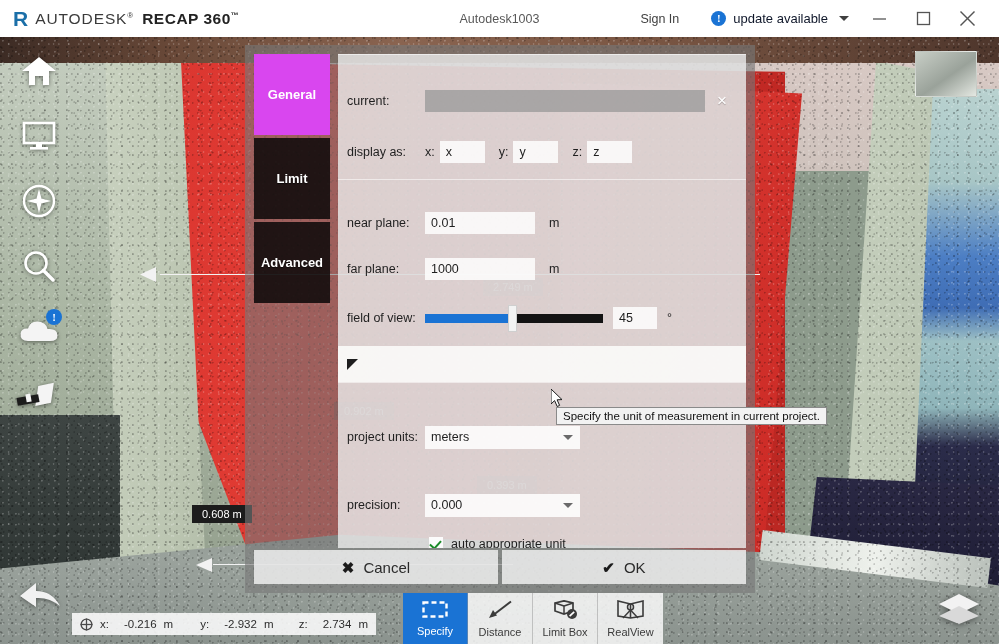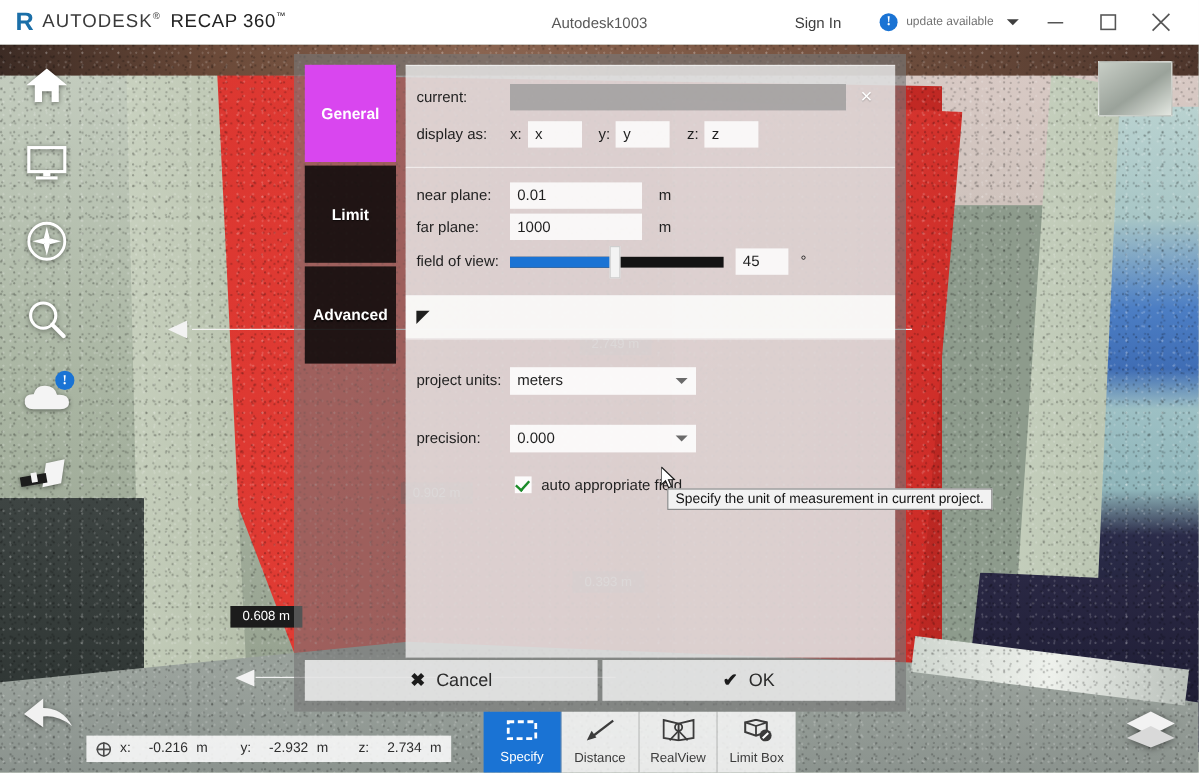--- a/index.html
+++ b/index.html
@@ -22,38 +22,38 @@
     font-size: 21px; font-weight: bold; color: #1b6fa8;
     font-family: "Liberation Sans", sans-serif; line-height: 1;
     letter-spacing: -1px;
   }
   .brand-autodesk {
     font-size: 15.5px; color: #3a3a3a; letter-spacing: 0.9px;
     font-weight: 400;
   }
   .brand-sup { font-size: 8px; vertical-align: super; }
   .brand-recap {
-    font-size: 15.5px; color: #222; letter-spacing: 0.5px; font-weight: normal;
+    font-size: 15.5px; color: #222; letter-spacing: 0.5px; font-weight: bold;
   }
   .tb-center {
     position: absolute; left: 0; right: 0; text-align: center;
     font-size: 12.5px; color: #595959;
   }
   .tb-right {
     margin-left: auto; display: flex; align-items: center;
     gap: 0px; padding-right: 10px; z-index: 5;
   }
   .signin { font-size: 12.5px; color: #3f3f3f; padding: 4px 14px; cursor: default; }
   .update-wrap { display: flex; align-items: center; gap: 7px; padding: 4px 8px 4px 18px; }
   .badge-i {
     width: 15px; height: 15px; border-radius: 50%; background: #1a73d4;
     color: #fff; font-size: 11px; font-weight: bold; line-height: 15px;
     text-align: center; font-family: "Liberation Serif", serif;
   }
-  .update-txt { font-size: 10px; color: #737373; }
+  .update-txt { font-size: 13px; color: #0f172a; }
   .caret-dn {
     width: 0; height: 0; border-left: 5px solid transparent;
     border-right: 5px solid transparent; border-top: 5px solid #3f3f3f;
     margin-left: 4px;
   }
   .wbtn {
     width: 44px; height: 36px; display: flex; align-items: center;
     justify-content: center; color: #555;
   }
   .wbtn svg { display: block; }
@@ -235,21 +235,21 @@
     font-size: 13px; font-weight: bold; color: #232323;
   }
   .tri {
     margin-left: 9px; width: 0; height: 0;
     border-left: 11px solid #1e1e1e; border-bottom: 11px solid transparent;
     position: relative; z-index: 2;
   }
   .sec-sep { height: 1px; background: rgba(255,255,255,.55); }
   .sec-body { padding: 10px 14px 12px 9px; }
 
-  .row { display: flex; align-items: center; height: 31px; }
+  .row { display: flex; align-items: center; height: 31px; margin-top: 20px; }
   .lbl { font-size: 12.5px; color: #1f1f1f; }
   .lbl-w { width: 78px; }
   .inp {
     background: rgba(255,255,255,.82); border: none; height: 22px;
     font-size: 12.5px; color: #1f1f1f; padding: 0 6px; outline: none;
     font-family: "Liberation Sans", sans-serif;
   }
   .inp.readonly { background: rgba(150,150,150,.72); }
   .x-close {
     margin-left: 8px; width: 18px; text-align: center;
@@ -469,42 +469,42 @@
         <span>
           <svg width="25" height="19" viewBox="0 0 25 19">
             <line x1="23" y1="1.5" x2="4" y2="16" stroke="#3b3b3b" stroke-width="1.9"></line>
             <polygon points="1,18 9,15.5 5,10" fill="#3b3b3b"></polygon>
           </svg>
         </span>
         <span class="tool-label">Distance</span>
       </div>
       <div class="tool">
         <span>
-          <svg width="27" height="19" viewBox="0 0 27 19">
-            <path d="M13.5 4 L1 1 L1 16 L13.5 18 L26 16 L26 1 Z" fill="none" stroke="#3b3b3b" stroke-width="1.6"></path>
-            <line x1="13.5" y1="4" x2="13.5" y2="18" stroke="#3b3b3b" stroke-width="1.6"></line>
-            <circle cx="13.5" cy="7" r="3" fill="none" stroke="#3b3b3b" stroke-width="1.5"></circle>
-            <line x1="6" y1="18" x2="13.5" y2="10" stroke="#3b3b3b" stroke-width="1.4"></line>
-            <line x1="21" y1="18" x2="13.5" y2="10" stroke="#3b3b3b" stroke-width="1.4"></line>
-          </svg>
-        </span>
-        <span class="tool-label">RealView</span>
-      </div>
-      <div class="tool">
-        <span>
           <svg width="26" height="19" viewBox="0 0 26 19">
             <path d="M3 3 L12 0.8 L21 3 L21 11 L12 14 L3 11 Z" fill="none" stroke="#3b3b3b" stroke-width="1.7"></path>
             <line x1="3" y1="3" x2="12" y2="6" stroke="#3b3b3b" stroke-width="1.5"></line>
             <line x1="12" y1="6" x2="21" y2="3" stroke="#3b3b3b" stroke-width="1.5"></line>
             <line x1="12" y1="6" x2="12" y2="14" stroke="#3b3b3b" stroke-width="1.5"></line>
             <circle cx="20" cy="14" r="5" fill="#3b3b3b"></circle>
             <line x1="17.6" y1="16.2" x2="22.2" y2="11.8" stroke="#ffffff" stroke-width="1.7"></line>
           </svg>
         </span>
         <span class="tool-label">Limit Box</span>
+      </div>
+      <div class="tool">
+        <span>
+          <svg width="27" height="19" viewBox="0 0 27 19">
+            <path d="M13.5 4 L1 1 L1 16 L13.5 18 L26 16 L26 1 Z" fill="none" stroke="#3b3b3b" stroke-width="1.6"></path>
+            <line x1="13.5" y1="4" x2="13.5" y2="18" stroke="#3b3b3b" stroke-width="1.6"></line>
+            <circle cx="13.5" cy="7" r="3" fill="none" stroke="#3b3b3b" stroke-width="1.5"></circle>
+            <line x1="6" y1="18" x2="13.5" y2="10" stroke="#3b3b3b" stroke-width="1.4"></line>
+            <line x1="21" y1="18" x2="13.5" y2="10" stroke="#3b3b3b" stroke-width="1.4"></line>
+          </svg>
+        </span>
+        <span class="tool-label">RealView</span>
       </div>
     </div>
   </div>
 
   <div class="titlebar">
     <div class="brand">
       <span class="brand-r">R</span>
       <span class="brand-autodesk"><span>AUTODESK</span><span class="brand-sup">®</span></span>
       <span class="brand-recap"><span>RECAP 360</span><span class="brand-sup">™</span></span>
     </div>
@@ -614,21 +614,21 @@
         </div>
         <div class="row" style="height:48px;">
           <span class="lbl lbl-w">precision:</span>
           <span class="sel">
             <span>0.000</span>
             <span class="sel-caret"></span>
           </span>
         </div>
         <div class="chk-row">
           <span class="chkbox"></span>
-          <span class="lbl">auto appropriate field</span>
+          <span class="lbl">auto appropriate unit</span>
         </div>
       </div>
     </div>
 
     <div class="dlg-footer">
       <div class="btn">
         <span class="btn-ico">✖</span>
         <span>Cancel</span>
       </div>
       <div class="btn">

